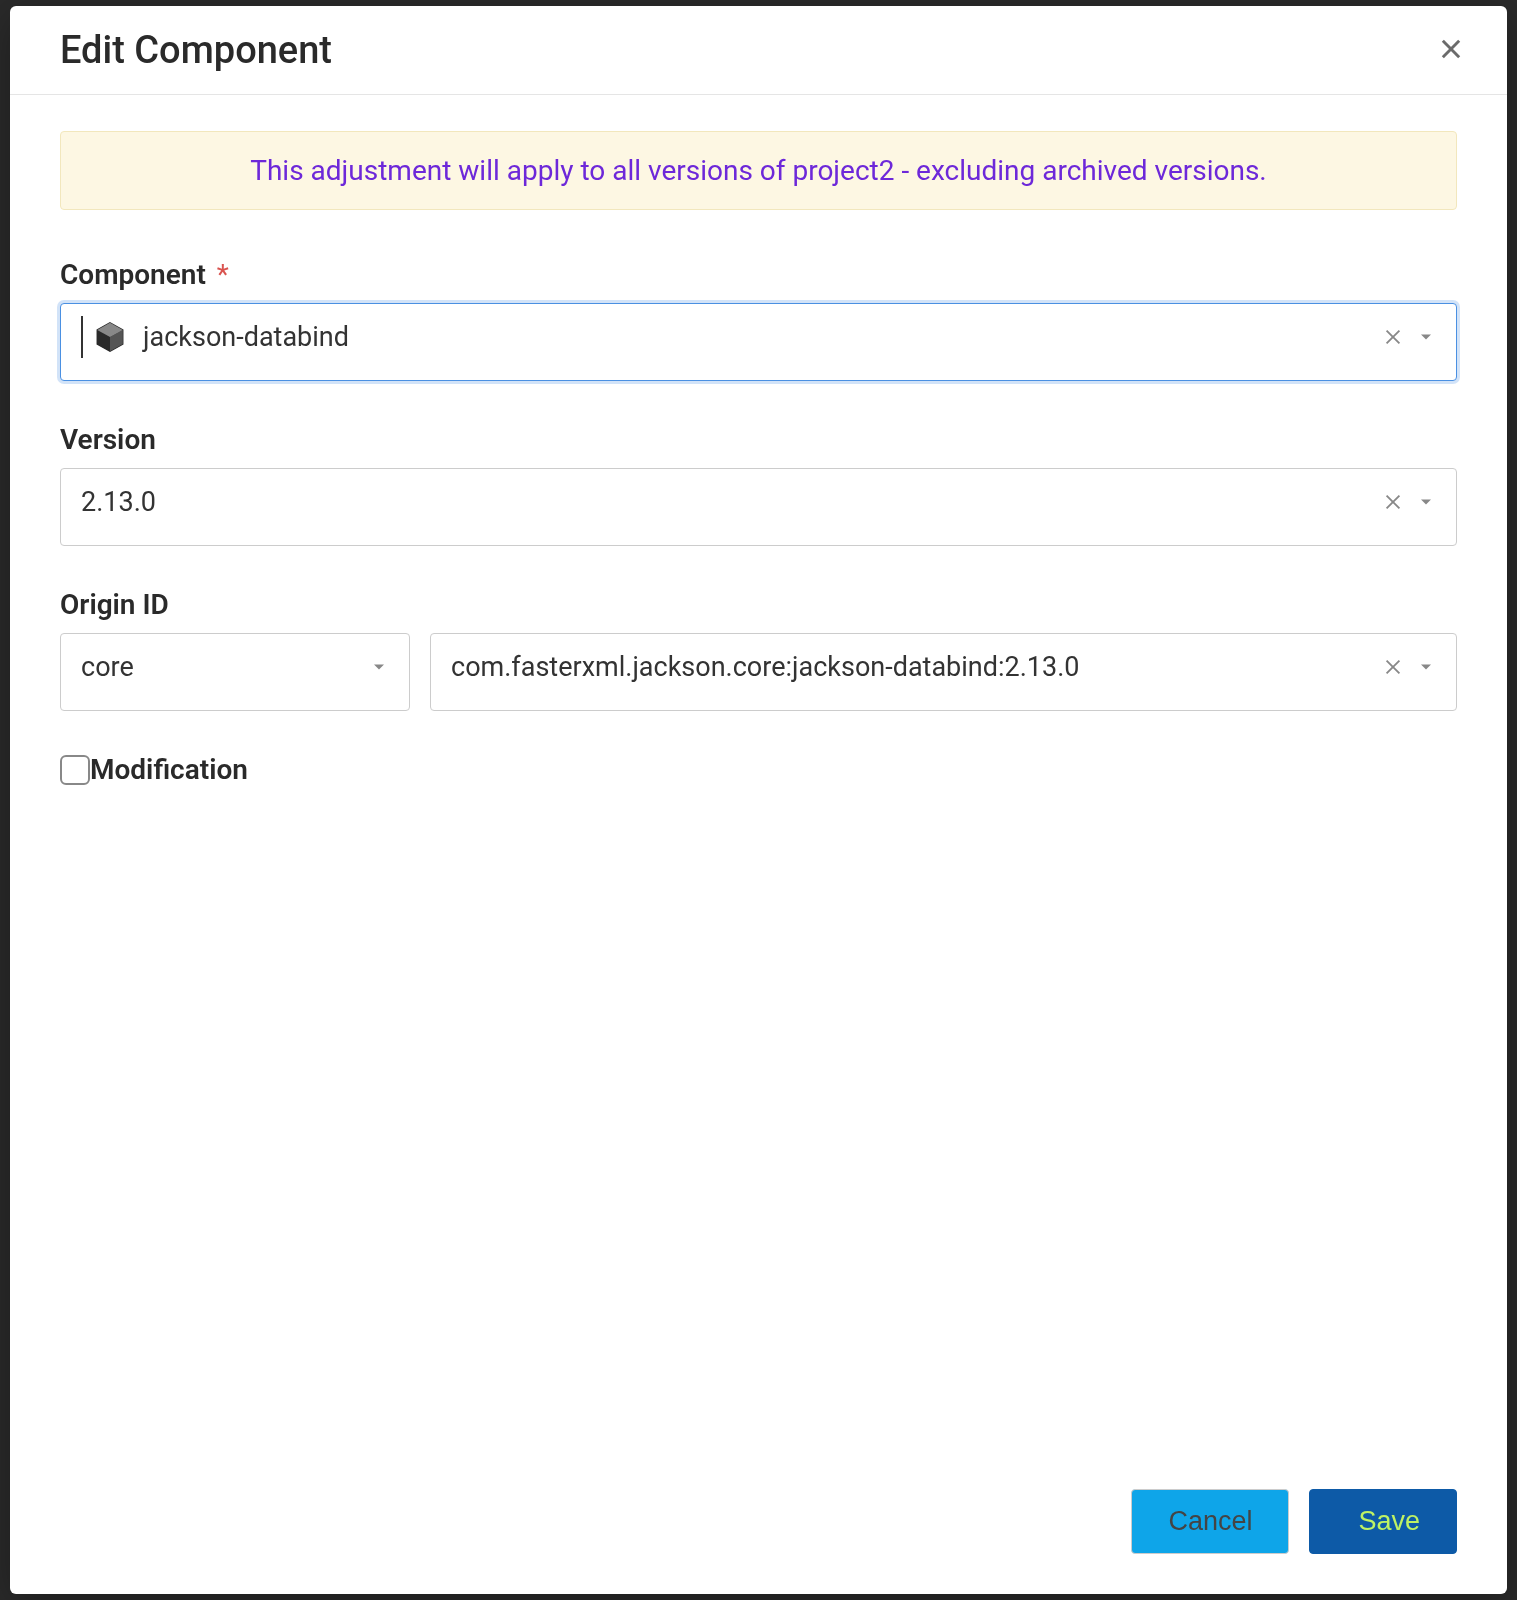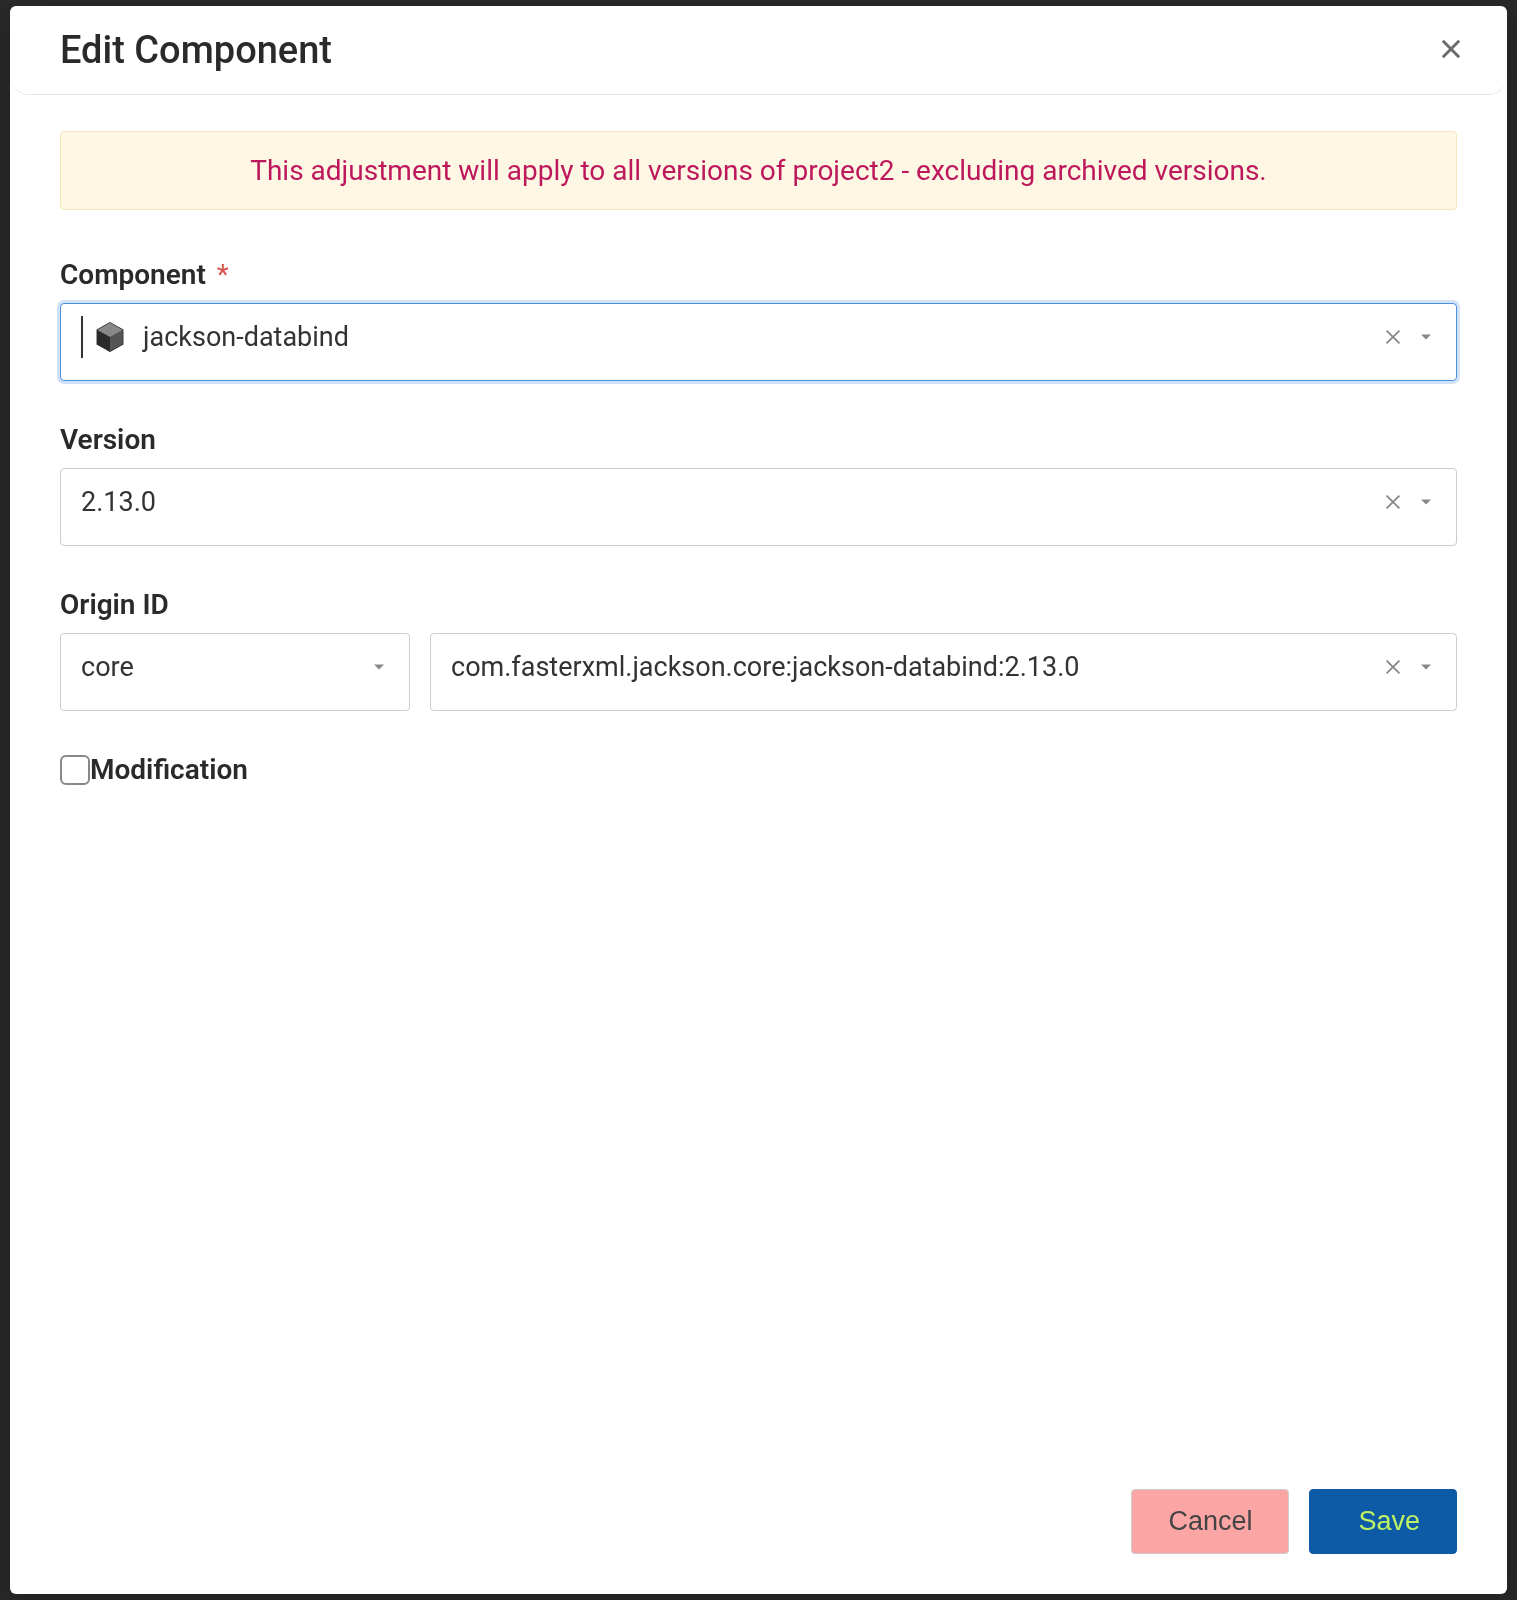--- a/index.html
+++ b/index.html
@@ -32,21 +32,20 @@
     display: flex;
     flex-direction: column;
     overflow: hidden;
   }
   .modal-header {
     display: flex;
     align-items: center;
     justify-content: space-between;
     padding: 22px 38px 22px 50px;
     border-bottom: 1px solid #e5e5e5;
-    border-radius: 19px;
   }
   .modal-title {
     font-size: 38px;
     font-weight: 500;
     color: #2a2a2a;
   }
   .close-btn {
     background: none;
     border: none;
     cursor: pointer;
@@ -57,21 +56,21 @@
   .modal-body {
     padding: 36px 50px 20px 50px;
     flex: 1;
     overflow: auto;
   }
   .alert {
     background: #fdf7e3;
     border: 1px solid #f2e7bd;
     border-radius: 4px;
     padding: 22px 30px;
-    color: #be185d;
+    color: #6d28d9;
     font-size: 28px;
     text-align: center;
     margin-bottom: 48px;
   }
   .form-group {
     margin-bottom: 42px;
     margin-top: 8px;
   }
   .form-label {
     display: block;
@@ -175,21 +174,21 @@
     padding: 26px 50px 40px 50px;
   }
   .btn {
     font-size: 27px;
     padding: 16px 36px;
     border-radius: 4px;
     cursor: pointer;
     border: 1px solid transparent;
   }
   .btn-secondary {
-    background: #fca5a5;
+    background: #0ea5e9;
     border-color: #ccc;
     color: #444;
   }
   .btn-primary {
     background: #0d5aa7;
     border-color: #0d5aa7;
     color: #bef264;
     padding-left: 48px;
   }
 </style>

